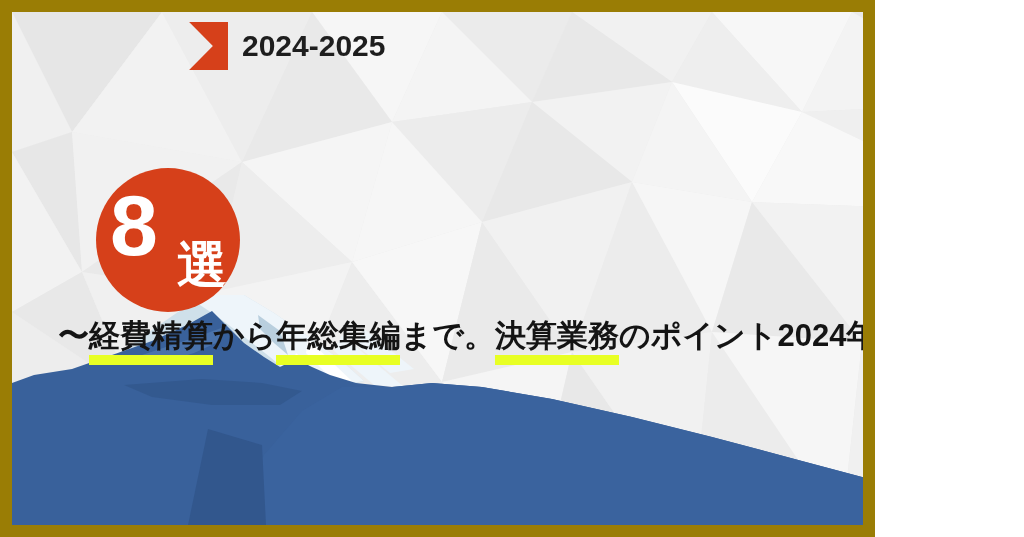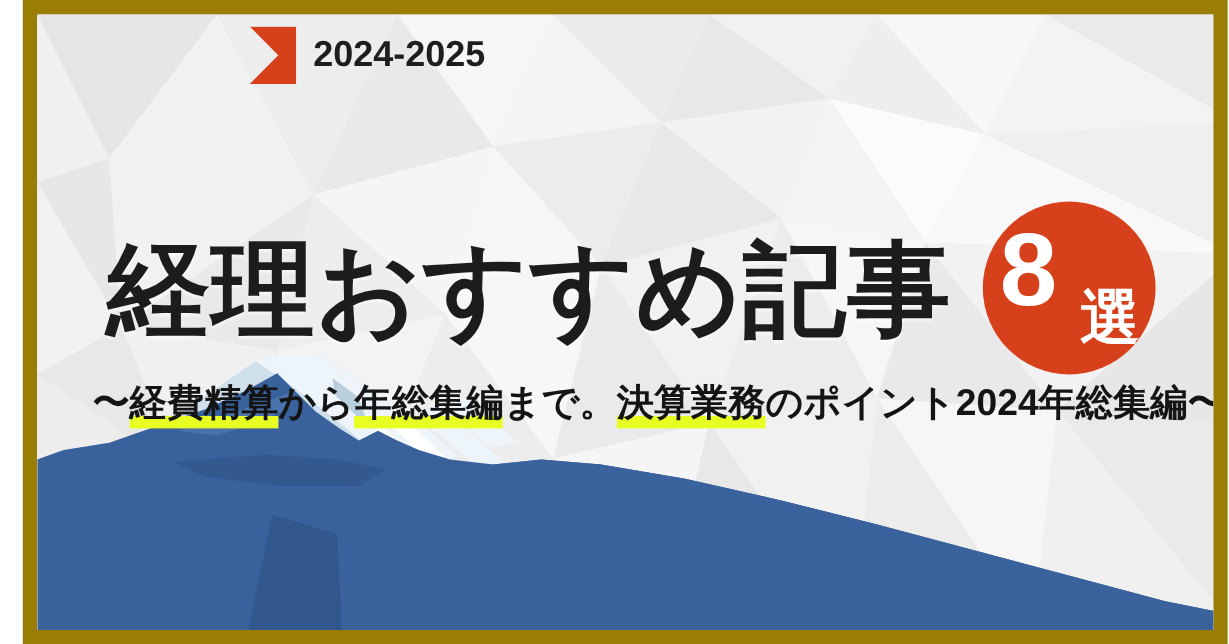--- a/index.html
+++ b/index.html
@@ -7,27 +7,26 @@
     margin: 0;
     padding: 0;
     background: #ffffff;
   }
   body {
     font-family: "Liberation Sans", "DejaVu Sans", sans-serif;
   }
 
   #banner {
     position: relative;
-    width: 1004px;
+    width: 875px;
     height: 537px;
     overflow: hidden;
     box-sizing: border-box;
     border: 12px solid #9a7d05;
     background: #e9e9e9;
-    margin-left: 19px;
   }
 
   
   #poly-bg {
     position: absolute;
     left: 0; top: 0;
     width: 1000px;
     height: 513px;
     display: block;
   }
@@ -138,21 +137,21 @@
     z-index: 6;
     font-size: 31px;
     font-weight: bold;
     color: #141414;
     white-space: nowrap;
     line-height: 1.25;
   }
   #subtitle .hl {
     background-image: linear-gradient(to top, #e8ff24 0, #e8ff24 10px, transparent 10px);
     background-repeat: no-repeat;
-    padding-bottom: 4px;
+    padding-bottom: 12px;
   }
 </style>
 </head>
 <body>
 
 <div id="banner">
 
   <svg id="poly-bg" viewBox="0 0 1000 513" preserveAspectRatio="none" aria-hidden="true">
     <rect x="0" y="0" width="1000" height="513" fill="#ececec"></rect>
     <g stroke="none">
@@ -233,21 +232,20 @@
   </svg>
 
   <div id="ribbon-row">
     <div id="ribbon">
       <span id="ribbon-label">年末年始特集</span>
     </div>
     <span id="ribbon-year">2024-2025</span>
   </div>
 
   <div id="headline-row">
-    <span id="headline">経理おすすめ記事</span>
     <div id="badge">
       <span id="badge-number">8</span>
       <span id="badge-unit">選</span>
     </div>
   </div>
 
   <div id="subtitle"><span>〜</span><span class="hl">経費精算</span><span>から</span><span class="hl">年総集編</span><span>まで。</span><span class="hl">決算業務</span><span>のポイント2024年総集編〜</span></div>
 
 </div>
 

